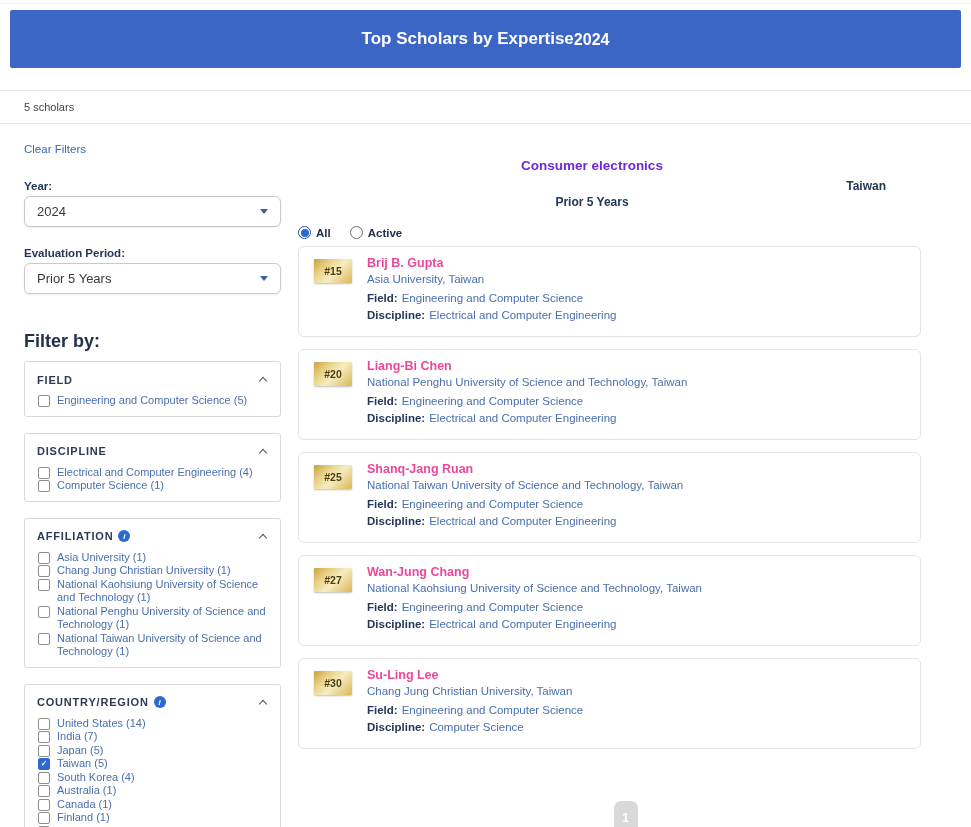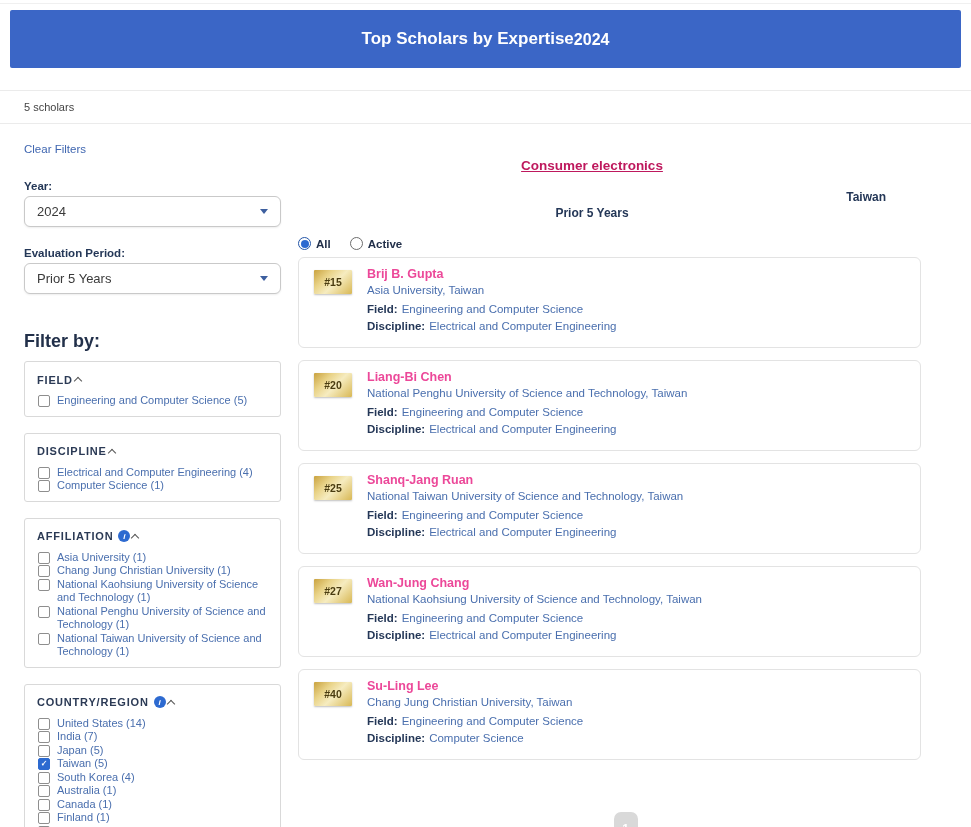--- a/index.html
+++ b/index.html
@@ -39,40 +39,40 @@
   .fld-label{margin-top:23px;font-size:11.5px;font-weight:700;color:var(--navy);line-height:12px;}
   .select{margin-top:4px;height:29px;border:1px solid #c9c9c9;border-radius:6px;background:#fff;
           box-shadow:0 1px 2px rgba(0,0,0,.07);display:flex;align-items:center;
           justify-content:space-between;padding:0 12px;font-size:13px;color:#3a3a3a;cursor:pointer;}
   .caret{width:0;height:0;border-left:4px solid transparent;border-right:4px solid transparent;
          border-top:5px solid #3d5f9f;}
   .filter-by{margin-top:37px;font-size:18px;font-weight:700;color:#22304a;line-height:20px;}
 
   .filter-box{margin-top:10px;border:1px solid #d9d9d9;border-radius:3px;padding:11px 12px 8px 12px;}
   .filter-box + .filter-box{margin-top:16px;}
-  .fb-head{display:flex;align-items:center;justify-content:flex-start;}
+  .fb-head{display:flex;align-items:center;justify-content:space-between;}
   .fb-left{display:flex;align-items:center;gap:5px;}
   .fb-title{font-size:11px;font-weight:700;letter-spacing:.8px;color:#2b3a55;}
   .info-ic{width:12px;height:12px;border-radius:50%;background:var(--accent-blue);color:#fff;
            font-size:8px;font-weight:700;font-style:italic;display:flex;align-items:center;
            justify-content:center;cursor:pointer;}
   .chev-wrap{cursor:pointer;padding:2px;}
   .chev{display:block;width:5px;height:5px;border:solid #555;border-width:0 1.5px 1.5px 0;
         transform:rotate(-135deg);margin-top:3px;}
   .fb-options{margin-top:8px;}
   .opt-row{display:flex;align-items:flex-start;margin-bottom:0;cursor:pointer;line-height:13.5px;}
   .cb{width:10px;height:10px;flex:none;border:1px solid #8e8e8e;border-radius:2px;background:#fff;
       margin:1px 7px 0 1px;display:flex;align-items:center;justify-content:center;}
   .cb.checked{background:var(--accent-blue);border-color:var(--accent-blue);}
   .cb .check{color:#fff;font-size:8px;line-height:8px;font-weight:700;}
   .opt-label{font-size:11px;color:var(--muted-link);}
 
   
   .mh{width:588px;text-align:center;margin-top:34px;}
-  .mh .exp{font-size:13.5px;font-weight:700;color:#be185d;line-height:15px;margin-bottom:18px;text-decoration:underline;}
+  .mh .exp{font-size:13.5px;font-weight:700;color:#6d28d9;line-height:15px;margin-bottom:7px;}
   .mh .reg{font-size:12px;font-weight:700;color:var(--navy);line-height:13px;margin-bottom:3px;text-align:right;}
   .mh .per{font-size:12px;font-weight:700;color:var(--navy);line-height:13px;}
 
   
   .view-filter{margin-top:17px;display:flex;align-items:center;gap:19px;}
   .radio-item{display:flex;align-items:center;gap:5px;cursor:pointer;}
   .radio{width:11px;height:11px;border:1px solid #6d6d6d;border-radius:50%;background:#fff;
          position:relative;flex:none;}
   .radio.selected{border-color:#2456a8;}
   .radio.selected::after{content:"";position:absolute;inset:1.5px;border-radius:50%;
@@ -311,21 +311,21 @@
           <div class="card">
             <div class="badge">#27</div>
             <div class="card-info">
               <a class="s-name">Wan-Jung Chang</a>
               <div class="s-aff">National Kaohsiung University of Science and Technology, Taiwan</div>
               <div class="s-line"><span class="s-label">Field:</span><a class="s-value">Engineering and Computer Science</a></div>
               <div class="s-line"><span class="s-label">Discipline:</span><a class="s-value">Electrical and Computer Engineering</a></div>
             </div>
           </div>
           <div class="card">
-            <div class="badge">#40</div>
+            <div class="badge">#30</div>
             <div class="card-info">
               <a class="s-name">Su-Ling Lee</a>
               <div class="s-aff">Chang Jung Christian University, Taiwan</div>
               <div class="s-line"><span class="s-label">Field:</span><a class="s-value">Engineering and Computer Science</a></div>
               <div class="s-line"><span class="s-label">Discipline:</span><a class="s-value">Computer Science</a></div>
             </div>
           </div>
         </div>
 
       <div class="pager">

